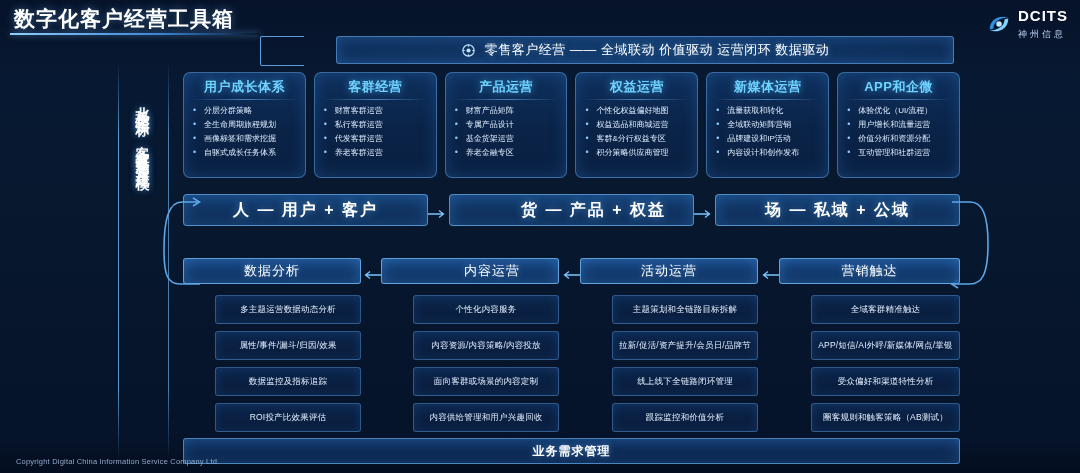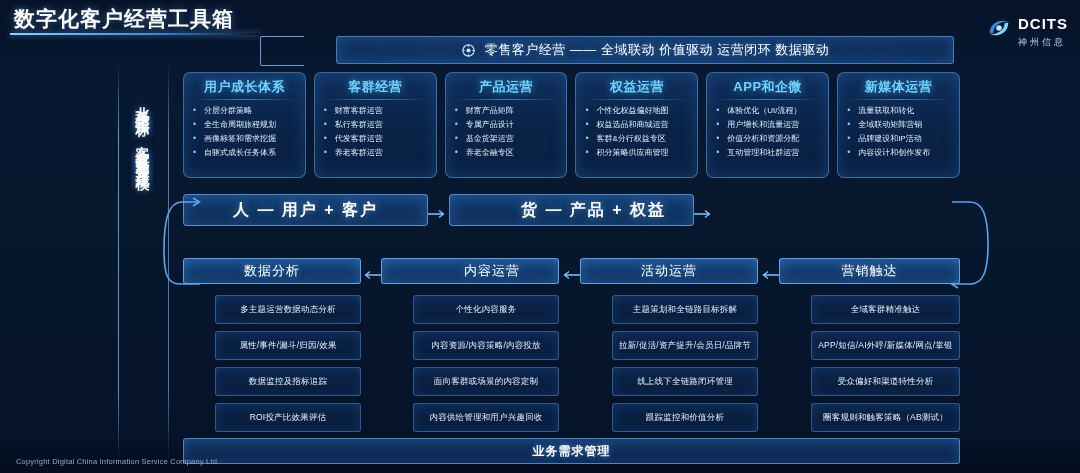--- a/index.html
+++ b/index.html
@@ -42,21 +42,21 @@
   .title-underline {
     position: absolute; left: 10px; top: 33px; width: 250px; height: 2px;
     background: linear-gradient(90deg, #8fd0ff 0%, #3a84d8 60%, rgba(40,110,190,0) 100%);
     box-shadow: 0 0 6px rgba(130,200,255,0.6);
   }
   .logo {
     position: absolute; right: 12px; top: 8px;
     display: flex; align-items: center; gap: 6px;
   }
   .logo-mark { width: 26px; height: 26px; }
-  .logo-text { line-height: 1; margin-top: 8px; }
+  .logo-text { line-height: 1; }
   .logo-en {
     font-size: 15px; font-weight: bold; color: #ffffff; letter-spacing: 1px;
   }
   .logo-cn {
     font-size: 9px; color: #bcd6f5; letter-spacing: 3px; margin-top: 2px;
   }
 
   
   .banner {
     position: absolute; left: 336px; top: 36px; width: 618px; height: 28px;
@@ -306,58 +306,61 @@
       <div class="card-title">权益运营</div>
       <div class="card-sep"></div>
       <ul class="card-list">
         <li>个性化权益偏好地图</li>
         <li>权益选品和商城运营</li>
         <li>客群&amp;分行权益专区</li>
         <li>积分策略供应商管理</li>
       </ul>
     </div>
     <div class="card">
+      <div class="card-title">新媒体运营</div>
+      <div class="card-sep"></div>
+      <ul class="card-list">
+        <li>流量获取和转化</li>
+        <li>全域联动矩阵营销</li>
+        <li>品牌建设和IP活动</li>
+        <li>内容设计和创作发布</li>
+      </ul>
+    </div>
+    <div class="card">
       <div class="card-title">APP和企微</div>
       <div class="card-sep"></div>
       <ul class="card-list">
         <li>体验优化（UI/流程）</li>
         <li>用户增长和流量运营</li>
         <li>价值分析和资源分配</li>
         <li>互动管理和社群运营</li>
       </ul>
     </div>
-    <div class="card">
-      <div class="card-title">新媒体运营</div>
-      <div class="card-sep"></div>
-      <ul class="card-list">
-        <li>流量获取和转化</li>
-        <li>全域联动矩阵营销</li>
-        <li>品牌建设和IP活动</li>
-        <li>内容设计和创作发布</li>
-      </ul>
-    </div>
   </div>
 
   <div class="flowrow">
     <div class="flowbar fb1">
       <span>人 — 用户 + 客户</span>
     </div>
     <span class="arrow-r ar1">
       <svg viewBox="0 0 21 10" width="21" height="10">
         <path d="M0 5 H15 M11 1.5 L15.5 5 L11 8.5" fill="none" stroke="#7dc4ff" stroke-width="1.3"></path>
       </svg>
     </span>
     <div class="flowbar fb2">
       <span>货 — 产品 + 权益</span>
     </div>
     <span class="arrow-r ar2">
       <svg viewBox="0 0 21 10" width="21" height="10">
         <path d="M0 5 H15 M11 1.5 L15.5 5 L11 8.5" fill="none" stroke="#7dc4ff" stroke-width="1.3"></path>
       </svg>
     </span>
+    <div class="flowbar fb3">
+      <span>场 — 私域 + 公域</span>
+    </div>
   </div>
 
   <span class="loop">
     <svg viewBox="0 0 48 105" width="48" height="105">
       <path d="M40 96 H20 C8 96, 4 88, 4 62 C4 30, 9 14, 22 14 H38" fill="none" stroke="#5ba8ea" stroke-width="1.6"></path>
       <path d="M33 10 L39.5 14 L33 18" fill="none" stroke="#5ba8ea" stroke-width="1.6"></path>
     </svg>
   </span>
   <span class="loop-right">
     <svg viewBox="0 0 48 105" width="48" height="105">

